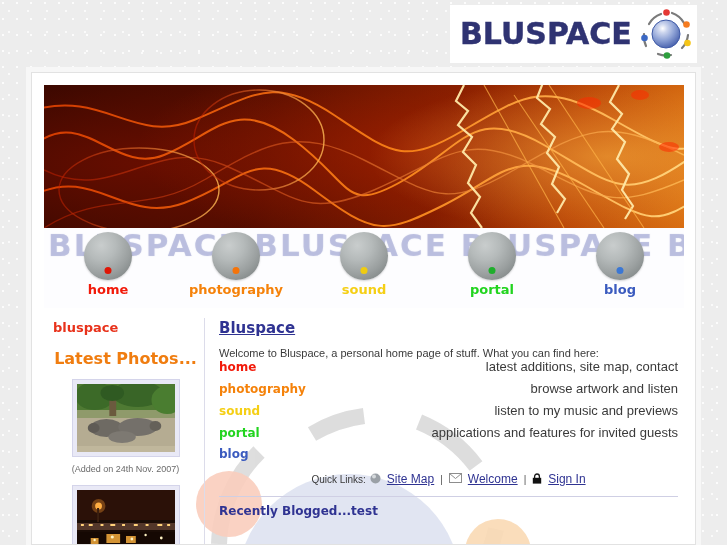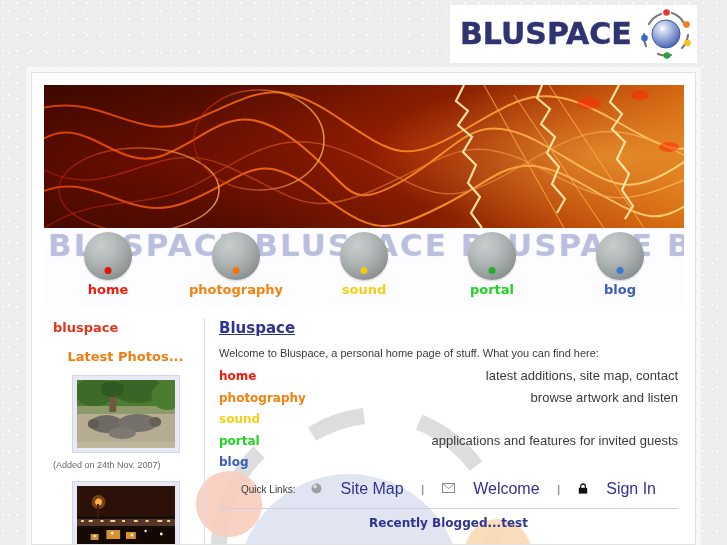--- a/index.html
+++ b/index.html
@@ -147,37 +147,37 @@
   #sidebar-title {
     font-family: "DejaVu Sans", sans-serif;
     font-weight: bold;
     font-size: 13px;
     color: #e8321b;
     margin-bottom: 14px;
   }
   #latest-photos-heading {
     font-family: "DejaVu Sans", sans-serif;
     font-weight: bold;
-    font-size: 13px;
+    font-size: 16px;
     color: #f07d10;
     text-align: center;
     margin-bottom: 11px;
   }
   .photo-frame {
     width: 108px; height: 78px;
     margin: 0 auto;
     background: #e9e9f6;
     border: 1px solid #d4d4ea;
     padding: 4px;
     box-sizing: border-box;
     cursor: pointer;
   }
   .photo-inner { width: 100%; height: 100%; overflow: hidden; position: relative; }
   .photo-caption {
-    text-align: left;
+    text-align: center;
     font-size: 9px;
     color: #6b6b6b;
     margin-top: 7px;
     margin-bottom: 11px;
   }
 
   
   #col-divider {
     width: 1px; flex: 0 0 1px;
     background: #dcdcea;
@@ -198,57 +198,55 @@
     font-weight: bold;
     font-size: 15px;
     color: #2f3392;
     text-decoration: underline;
     display: inline-block;
     margin-bottom: 10px;
     cursor: pointer;
   }
   #intro-text {
     font-size: 11px; color: #3a3a3a;
-    margin-bottom: 9px;
   }
   .sect-row {
     display: flex; align-items: baseline;
     justify-content: space-between;
     margin-bottom: 7px;
   }
   .sect-link {
     font-family: "DejaVu Sans", sans-serif;
     font-weight: bold;
     font-size: 12px;
     cursor: pointer;
     text-decoration: none;
   }
   .sect-desc { font-size: 13px; color: #3a3a3a; }
   #quick-links {
     display: flex; align-items: center; justify-content: center;
-    gap: 16px;
+    gap: 4px;
     font-size: 10px; color: #3a3a3a;
     margin-top: 11px;
   }
   #quick-links a {
-    color: #2f3392; 
-    font-size: 16px; cursor: pointer;
+    color: #2f3392; text-decoration: underline;
+    font-size: 12px; cursor: pointer;
   }
   .ql-sep { color: #555; margin: 0 2px; }
   .ql-icon { display: inline-block; vertical-align: middle; margin-right: 2px; }
   #blog-divider {
     border: none; border-top: 1px solid #cfcfe4;
     margin: 10px 0 7px 0;
   }
   #recently-blogged {
     font-family: "DejaVu Sans", sans-serif;
     font-weight: bold;
     font-size: 12px;
     color: #2f3392;
-    text-align: center;
   }
 </style>
 </head>
 <body>
 
 <div id="logo-band">
   <div id="logo-box">
     <span id="logo-word">BLUSPACE</span>
     <span id="logo-mark">
       <svg width="56" height="52" viewBox="0 0 56 52">
@@ -446,20 +444,21 @@
       <div class="sect-row">
         <a class="sect-link" style="color:#f21a0a">home</a>
         <span class="sect-desc">latest additions, site map, contact</span>
       </div>
       <div class="sect-row">
         <a class="sect-link" style="color:#f5820a">photography</a>
         <span class="sect-desc">browse artwork and listen</span>
       </div>
       <div class="sect-row">
         <a class="sect-link" style="color:#f5cf15">sound</a>
+        <span class="sect-desc">listen to my music and previews</span>
       </div>
       <div class="sect-row">
         <a class="sect-link" style="color:#22d41f">portal</a>
         <span class="sect-desc">applications and features for invited guests</span>
       </div>
       <div class="sect-row">
         <a class="sect-link" style="color:#3b5bbf">blog</a>
       </div>
 
       <div id="quick-links">

